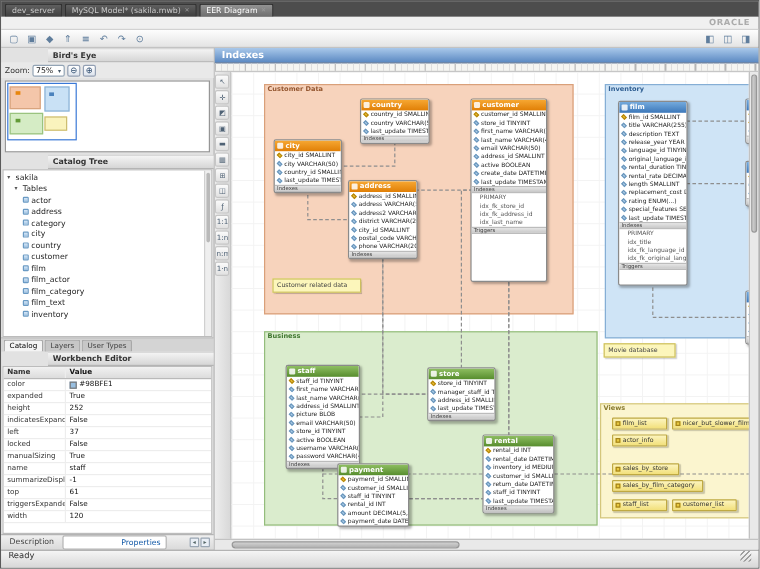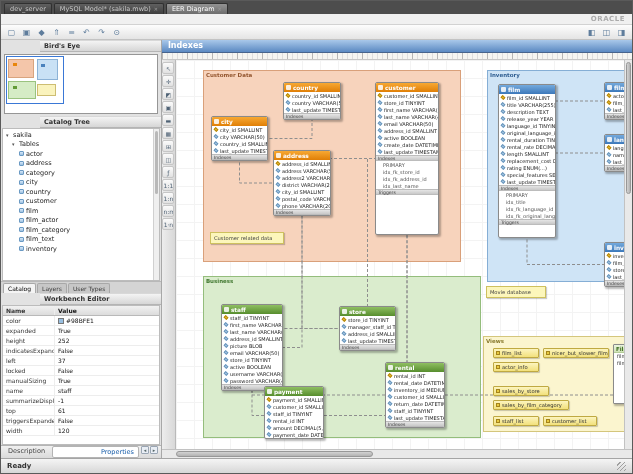--- a/index.html
+++ b/index.html
@@ -66,41 +66,41 @@
   .stab{font-size:6px;padding:1px 4px;background:#c7c7c7;border:1px solid #a8a8a8;border-bottom:none;border-radius:2px 2px 0 0;color:#3d3d3d;white-space:nowrap;}
   .stab.active{background:#f4f4f4;color:#000;}
 
   .props{flex:0 0 140px;background:#fff;border:1px solid #bcbcbc;margin:0 1px;overflow:hidden;font-size:6px;}
   .prow{display:flex;height:10px;line-height:10px;border-bottom:1px solid #ededed;}
   .prow .pn{flex:0 0 52px;padding-left:3px;color:#333;border-right:1px solid #ededed;overflow:hidden;white-space:nowrap;}
   .prow .pv{flex:1;padding-left:3px;color:#111;display:flex;align-items:center;gap:2px;overflow:hidden;white-space:nowrap;}
   .prow.phead{background:linear-gradient(#f1f1f1,#dcdcdc);font-weight:bold;border-bottom:1px solid #b9b9b9;color:#444;}
   .swatch{width:6px;height:6px;border:1px solid #777;display:inline-block;flex:0 0 auto;}
 
-  .bottom-tabs{flex:0 0 13px;display:flex;background:linear-gradient(#f0f0f0,#dadada);border-top:1px solid #b4b4b4;padding:0 3px;gap:2px;}
+  .bottom-tabs{flex:0 0 13px;display:flex;align-items:center;background:linear-gradient(#f0f0f0,#dadada);border-top:1px solid #b4b4b4;padding:0 3px;gap:19px;}
   .btab{font-size:6.5px;padding:0 4px;color:#444;line-height:10px;}
   .btab.active{color:#155ba8;background:#fff;border:1px solid #b4b4b4;border-radius:2px;padding-left:48px;}
   .tab-nav{margin-left:auto;display:flex;gap:1px;}
   .tab-nav .nb{font-size:5px;color:#566;border:1px solid #9aa6b4;background:#e9eef5;width:8px;height:8px;line-height:7px;text-align:center;border-radius:1px;}
   .nb.left::before{content:"◂";} .nb.right::before{content:"▸";}
 
   
   .main{flex:1;display:flex;flex-direction:column;min-width:0;background:#dcdcdc;}
   .diagram-titlebar{flex:0 0 13px;background:linear-gradient(#a9c8ea,#5b89c2);color:#fff;font-size:8px;font-weight:bold;line-height:12px;padding:0 6px;border-bottom:1px solid #47648d;}
   .ruler{flex:0 0 7px;background:#f5f5f2;border-bottom:1px solid #c6c6c6;background-image:repeating-linear-gradient(90deg,#b5b5b5 0 1px,transparent 1px 25px),repeating-linear-gradient(90deg,#dedede 0 1px,transparent 1px 5px);}
   .canvas-row{flex:1;display:flex;min-height:0;}
   .palette{flex:0 0 14px;background:linear-gradient(90deg,#ededed,#d8d8d8);border-right:1px solid #b9b9b9;display:flex;flex-direction:column;align-items:center;padding-top:2px;gap:1px;}
   .pal-icon{width:12px;height:12px;font-size:6px;line-height:11px;text-align:center;color:#4f6275;border:1px solid #c6c6c6;background:linear-gradient(#fbfbfb,#e1e1e1);border-radius:2px;overflow:hidden;white-space:nowrap;}
   .canvas{flex:1;position:relative;background:#fff;overflow:hidden;background-image:linear-gradient(#f3f3f3 1px,transparent 1px),linear-gradient(90deg,#f3f3f3 1px,transparent 1px);background-size:18px 18px;}
   .vscroll{flex:0 0 8px;background:#e9e9e9;border-left:1px solid #c2c2c2;position:relative;}
   .vscroll .thumb{position:absolute;left:1px;right:1px;top:2px;height:34%;background:linear-gradient(90deg,#d2d2d2,#b2b2b2);border:1px solid #979797;border-radius:3px;}
   .hscroll{flex:0 0 9px;background:#e9e9e9;border-top:1px solid #c2c2c2;position:relative;}
   .hscroll .thumb{position:absolute;top:1px;bottom:1px;left:14px;width:42%;background:linear-gradient(#d2d2d2,#b2b2b2);border:1px solid #979797;border-radius:3px;}
 
-  .statusbar{flex:0 0 15px;background:linear-gradient(#f5f5f5,#d7d7d7);border-top:1px solid #a5a5a5;display:flex;align-items:center;font-size:7px;color:#333;padding:0 6px;font-weight:bold;}
+  .statusbar{flex:0 0 15px;background:linear-gradient(#f5f5f5,#d7d7d7);border-top:1px solid #a5a5a5;display:flex;font-size:7px;color:#333;padding:0 6px;}
   .grip{margin-left:auto;width:9px;height:9px;background:repeating-linear-gradient(135deg,transparent 0 2px,#9f9f9f 2px 3px);}
 
   
   .layer{position:absolute;z-index:0;border:1px solid;}
   .layer.th-salmon{background:#f7d3bc;border-color:#d9a07a;}
   .layer.th-salmon .layer-title{color:#8a4a22;}
   .layer.th-blue{background:#cfe4f6;border-color:#85aed5;}
   .layer.th-blue .layer-title{color:#1d4f86;}
   .layer.th-green{background:#daeccd;border-color:#94bd7c;}
   .layer.th-green .layer-title{color:#2f6a1e;}
@@ -171,20 +171,29 @@
         <span class="tool-icon">◧</span>
         <span class="tool-icon">◫</span>
         <span class="tool-icon">◨</span>
       </span>
   </div>
 
   <div class="content">
 
     <div class="sidebar">
       <div class="panel-header"><span>Bird's Eye</span></div>
+      <div class="zoom-row">
+        <span class="zoom-label">Zoom:</span>
+        <span class="zoom-select">
+          <span>75%</span>
+          <span class="chev"></span>
+        </span>
+        <span class="zoom-btn out"></span>
+        <span class="zoom-btn in"></span>
+      </div>
       <div class="minimap">
         <div class="mm-rect mm-salmon"></div>
         <div class="mm-rect mm-blue"></div>
         <div class="mm-rect mm-green"></div>
         <div class="mm-rect mm-yellow"></div>
         <div class="mm-dot" style="left:8px;top:8px;background:#e8860d"></div>
         <div class="mm-dot" style="left:36px;top:9px;background:#4a82bd"></div>
         <div class="mm-dot" style="left:8px;top:31px;background:#629b37"></div>
         <div class="mm-view"></div>
       </div>

